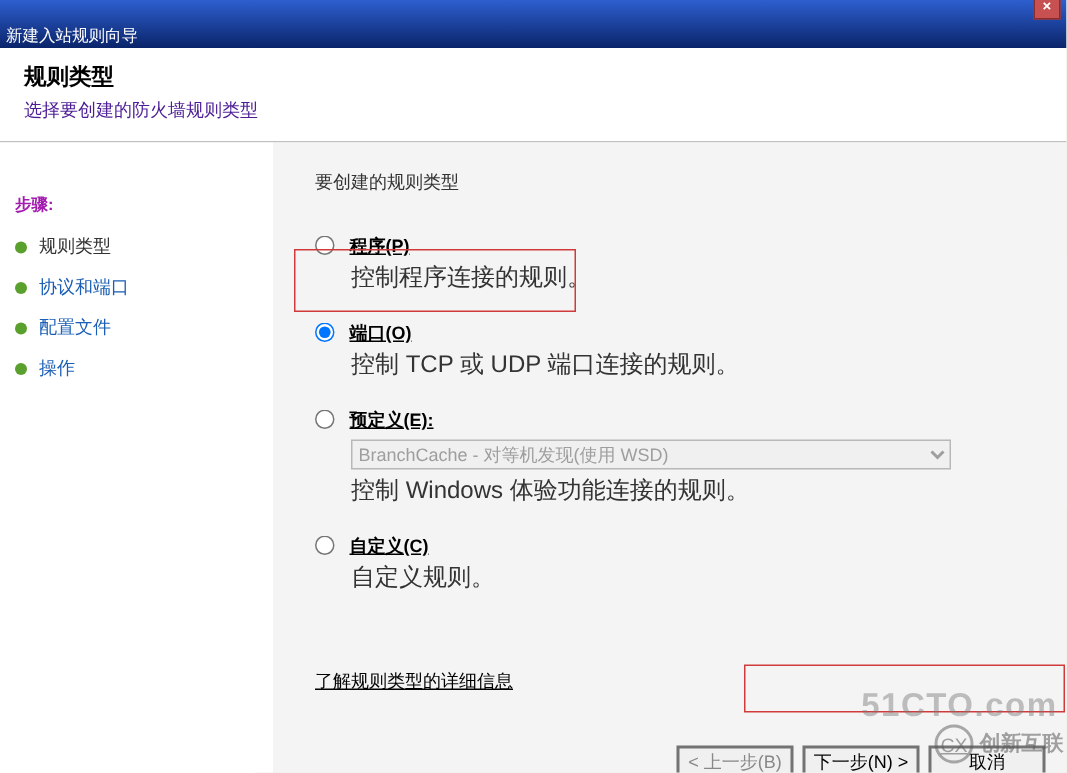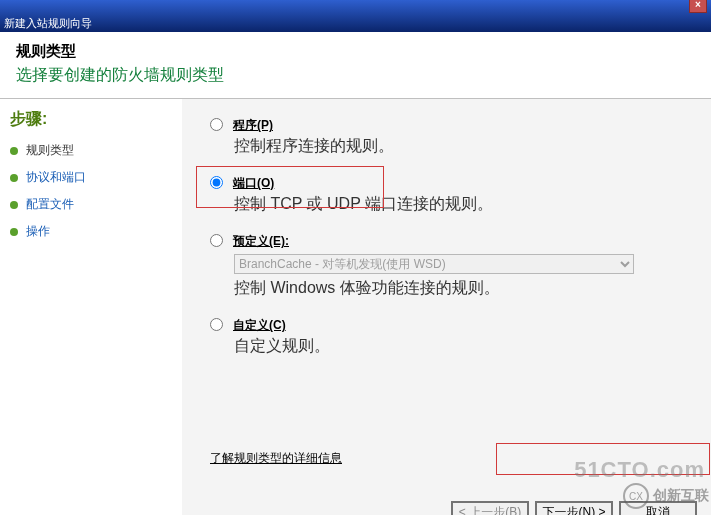--- a/index.html
+++ b/index.html
@@ -1,24 +1,24 @@
 <!DOCTYPE html>
 <html><head>
   <meta charset="utf-8">
   <style>
     * { margin:0; padding:0; box-sizing:border-box; }
     body { font-family:"Microsoft YaHei","SimSun",Tahoma,sans-serif; font-size:12px; background:#ece9d8; width:711px; height:515px; overflow:hidden; position:relative; }
     .titlebar { background:linear-gradient(to bottom,#2e5fcf,#0a246a); height:10px; display:flex; align-items:flex-start; justify-content:space-between; padding:16px 4px; color:#fff; font-size:11px; }
     .titlebar .close { width:18px; height:16px; background:#c75050; color:#fff; text-align:center; line-height:14px; font-weight:bold; border:1px solid #8b2b2b; font-size:10px; position:absolute; right:4px; top:-3px; }
     .header { background:#fff; padding:10px 16px 12px 16px; border-bottom:1px solid #bfbfbf; }
     .header h1 { font-size:15px; font-weight:bold; color:#000; margin-bottom:4px; }
-    .header p { font-size:16px; color:#15803d; }
+    .header p { font-size:12px; color:#4c1d95; }
     .body { display:flex; height:438px; background:#f4f4f4; }
     .sidebar { width:182px; background:#fff; padding:10px 0 0 10px; }
-    .sidebar-title { font-weight:bold; font-size:16px; margin-bottom:12px; color:#4d7c0f; }
+    .sidebar-title { font-weight:bold; font-size:11px; margin-bottom:12px; color:#a21caf;margin-top:24px; }
     .step { display:flex; align-items:center; margin-bottom:10px; font-size:12px; }
     .bullet { width:8px; height:8px; border-radius:50%; margin-right:8px; flex-shrink:0; }
     .bullet.active { background:#5aa02c; }
     .bullet.inactive { background:#5aa02c; }
     .step.active span.lbl { color:#333; }
     .step span.lbl { color:#1a5eb5; }
     .content { flex:1; padding:18px 28px 0 28px; background:#f4f4f4; position:relative; }
     .question { font-size:12px; margin-bottom:26px; color:#333; }
     .option { margin-bottom:18px; position:relative; }
     .option-row { display:flex; align-items:flex-start; }
@@ -28,21 +28,21 @@
     .highlight { position:absolute; border:1px solid #d13a3a; pointer-events:none; }
     .hl1 { left:196px; top:166px; width:188px; height:42px; }
     .hl2 { left:496px; top:443px; width:214px; height:32px; }
     select.predef { width:400px; height:20px; font-size:12px; margin-left:24px; margin-top:4px; background:#efefef; color:#7a7a7a; border:1px solid #a0a0a0; }
     .link { color:#000000; text-decoration:underline; font-size:12px; position:absolute; left:28px; bottom:70px; }
     .buttons { position:absolute; right:14px; bottom:14px; display:flex; gap:6px; }
     .buttons button { width:78px; height:22px; font-size:12px; background:#f0f0f0; border:2px solid #737373; }
     .buttons button:disabled { color:#888; }
     .watermark1 { position:absolute; right:6px; bottom:32px; font-size:22px; font-family:Arial,sans-serif; color:rgba(120,120,120,0.45); letter-spacing:1px; font-weight:bold; pointer-events:none; }
     .watermark2 { position:absolute; right:2px; bottom:6px; display:flex; align-items:center; color:rgba(90,90,90,0.55); pointer-events:none; }
-    .watermark2 .logo { width:26px; height:26px; border:2px solid rgba(90,90,90,0.5); border-radius:50%; margin-right:4px; display:flex; align-items:center; justify-content:center; font-size:10px;text-decoration:underline; }
+    .watermark2 .logo { width:26px; height:26px; border:2px solid rgba(90,90,90,0.5); border-radius:50%; margin-right:4px; display:flex; align-items:center; justify-content:center; font-size:13px;text-decoration:underline; }
     .watermark2 .txt { font-size:14px; font-weight:bold; }
   </style>
 </head>
 <body>
 
 <div class="titlebar">
   <span>新建入站规则向导</span>
   <div class="close">×</div>
 </div>
 
@@ -66,20 +66,21 @@
         <span class="bullet inactive"></span>
         <span class="lbl">配置文件</span>
       </div>
     <div class="step">
         <span class="bullet inactive"></span>
         <span class="lbl">操作</span>
       </div>
   </div>
 
   <div class="content">
+    <div class="question">要创建的规则类型</div>
 
     <div class="option">
       <div class="option-row">
         <input type="radio" name="rt" class="radio" style="">
         <span class="opt-label">程序(P)</span>
       </div>
       <div class="opt-desc">控制程序连接的规则。</div>
     </div>
 
     <div class="option">

